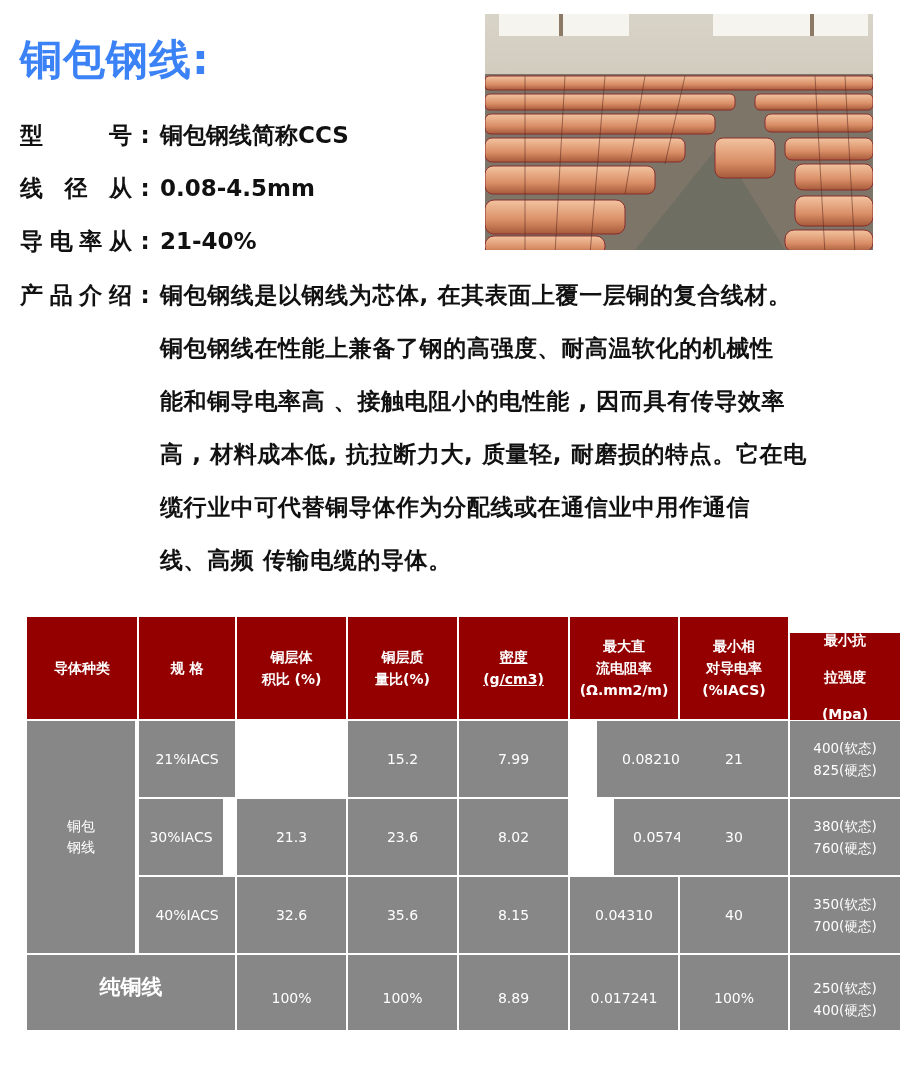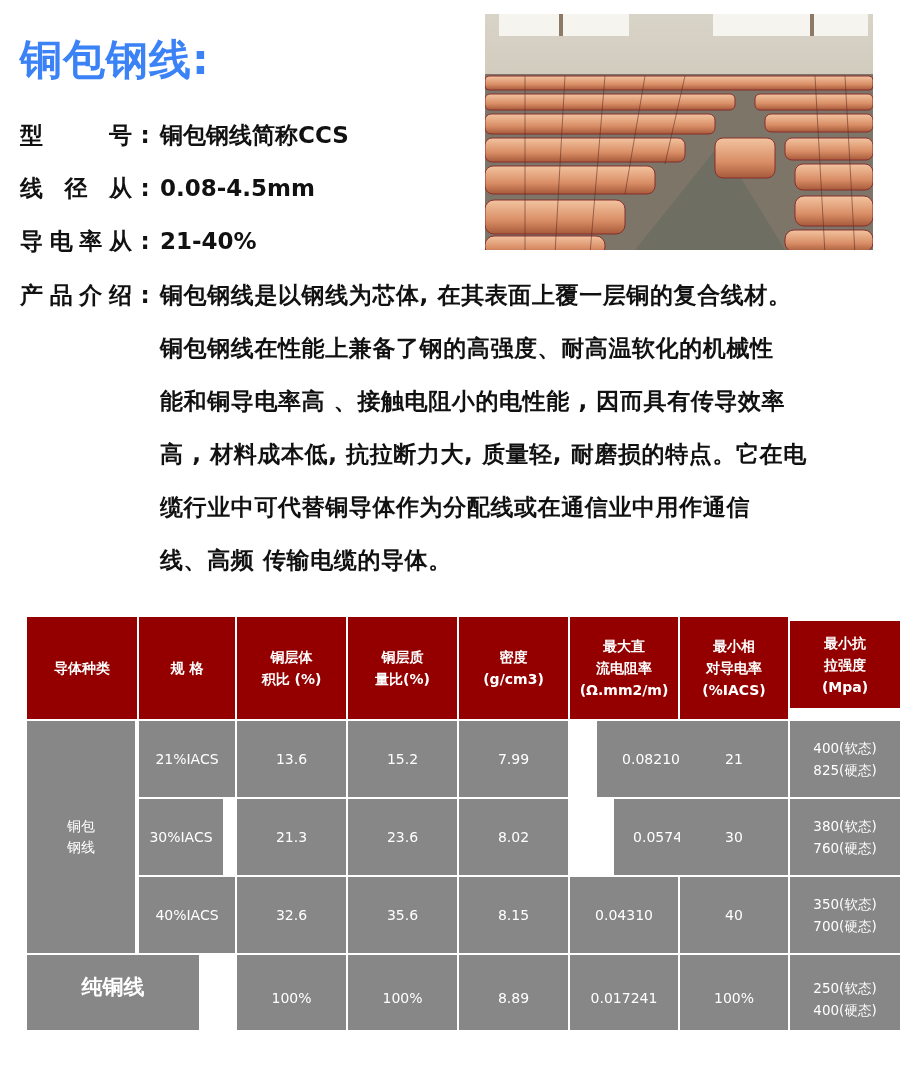--- a/index.html
+++ b/index.html
@@ -217,47 +217,46 @@
     <span>规 格</span>
   </div>
   <div class="cell hcell" style="left:210px;top:0;width:109px;height:102px;">
     <span>铜层体</span>
     <span>积比 (%)</span>
   </div>
   <div class="cell hcell" style="left:321px;top:0;width:109px;height:102px;">
     <span>铜层质</span>
     <span>量比(%)</span>
   </div>
-  <div class="cell hcell" style="left:432px;top:0;width:109px;height:102px;">
+  <div class="cell hcell" style="left:432px;top:0;width:109px;height:102px;text-decoration:underline;">
     <span>密度</span>
     <span>(g/cm3)</span>
   </div>
   <div class="cell hcell" style="left:543px;top:0;width:108px;height:102px;">
     <span>最大直</span>
     <span>流电阻率</span>
     <span>(Ω.mm2/m)</span>
   </div>
   <div class="cell hcell" style="left:653px;top:0;width:108px;height:102px;">
     <span>最小相</span>
     <span>对导电率</span>
     <span>(%IACS)</span>
   </div>
-  <div class="cell hcell" style="left:763px;top:4px;width:110px;height:87px;">
+  <div class="cell hcell" style="left:763px;top:16px;width:110px;height:87px;gap:15px;">
     <span>最小抗</span>
     <span>拉强度</span>
     <span>(Mpa)</span>
   </div>
 
   <div class="cell bcell" style="left:0;top:104px;width:108px;height:232px;">
     <span>铜包</span>
     <span>钢线</span>
   </div>
 
   <div class="cell bcell" style="left:112px;top:104px;width:96px;height:76px;">21%IACS</div>
-  <div class="cell bcell" style="left:210px;top:104px;width:109px;height:76px;">13.6</div>
   <div class="cell bcell" style="left:321px;top:104px;width:109px;height:76px;">15.2</div>
   <div class="cell bcell" style="left:432px;top:104px;width:109px;height:76px;">7.99</div>
   <div class="cell bcell" style="left:543px;top:104px;width:108px;height:76px;margin-left:27px;">0.08210</div>
   <div class="cell bcell" style="left:653px;top:104px;width:108px;height:76px;">21</div>
   <div class="cell bcell small2" style="left:763px;top:104px;width:110px;height:76px;">
     <span>400(软态)</span>
     <span>825(硬态)</span>
   </div>
 
   <div class="cell bcell" style="left:112px;top:182px;width:84px;height:76px;">30%IACS</div>
@@ -275,21 +274,21 @@
   <div class="cell bcell" style="left:210px;top:260px;width:109px;height:76px;">32.6</div>
   <div class="cell bcell" style="left:321px;top:260px;width:109px;height:76px;">35.6</div>
   <div class="cell bcell" style="left:432px;top:260px;width:109px;height:76px;">8.15</div>
   <div class="cell bcell" style="left:543px;top:260px;width:108px;height:76px;">0.04310</div>
   <div class="cell bcell" style="left:653px;top:260px;width:108px;height:76px;">40</div>
   <div class="cell bcell small2" style="left:763px;top:260px;width:110px;height:76px;">
     <span>350(软态)</span>
     <span>700(硬态)</span>
   </div>
 
-  <div class="cell bcell big" style="left:0;top:338px;width:172px;height:75px;">纯铜线</div>
+  <div class="cell bcell big" style="left:0;top:338px;width:208px;height:75px;">纯铜线</div>
   <div class="cell bcell lowered" style="left:210px;top:338px;width:109px;height:75px;">100%</div>
   <div class="cell bcell lowered" style="left:321px;top:338px;width:109px;height:75px;">100%</div>
   <div class="cell bcell lowered" style="left:432px;top:338px;width:109px;height:75px;">8.89</div>
   <div class="cell bcell lowered" style="left:543px;top:338px;width:108px;height:75px;">0.017241</div>
   <div class="cell bcell lowered" style="left:653px;top:338px;width:108px;height:75px;">100%</div>
   <div class="cell bcell small2 lowered" style="left:763px;top:338px;width:110px;height:75px;">
     <span>250(软态)</span>
     <span>400(硬态)</span>
   </div>
 </div>

